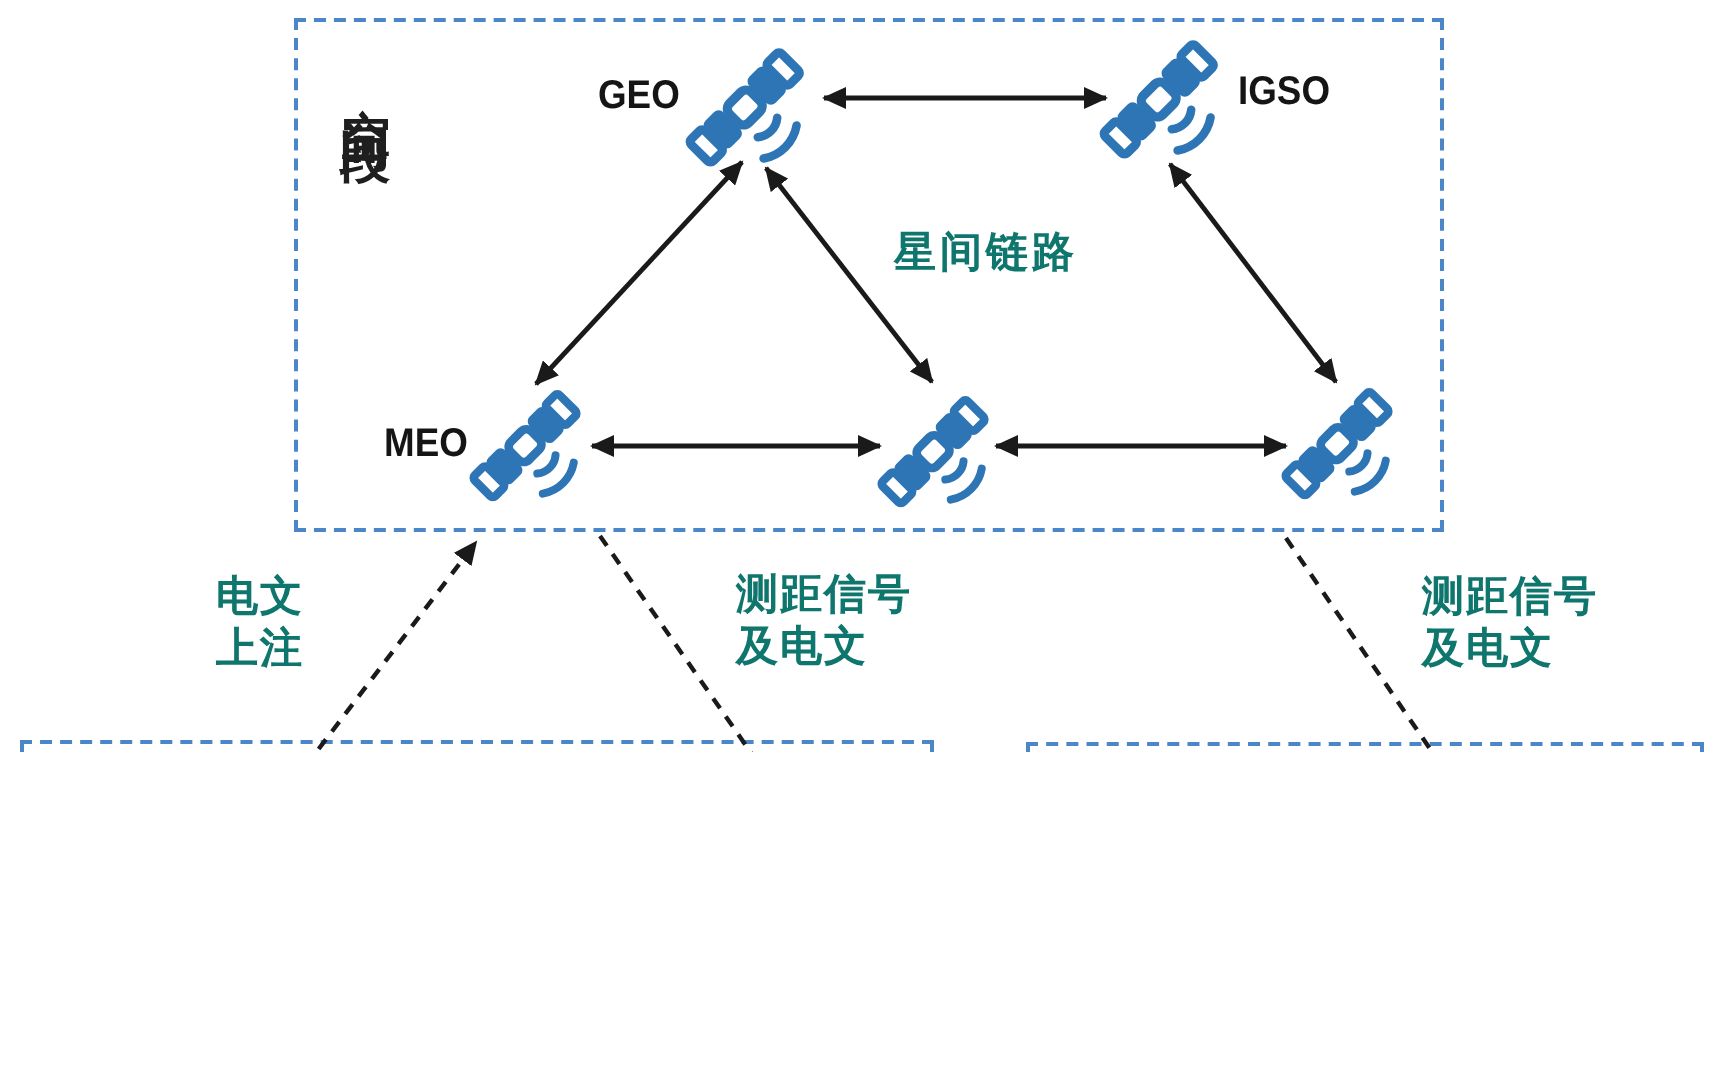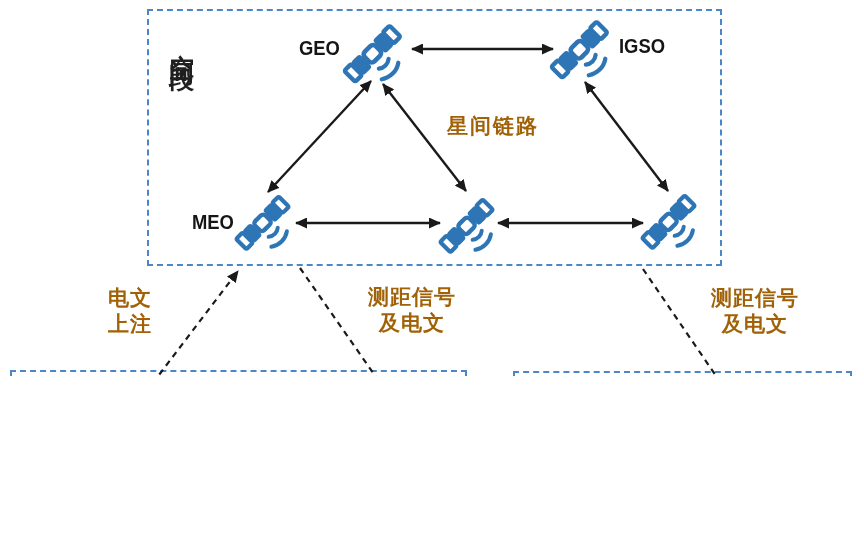--- a/index.html
+++ b/index.html
@@ -14,23 +14,23 @@
           font-size:25px;letter-spacing:6px;color:#1f1f1f;z-index:4;}
   #space-title{left:165px;top:34px;}
   #ground-title{left:29px;top:402px;}
   #user-title{left:531px;top:400px;}
   .latin-label{position:absolute;font-weight:700;font-size:20px;color:#151515;
                letter-spacing:0px;z-index:4;transform:scaleX(.92);transform-origin:left;}
   #geo-label{left:299px;top:37px;}
   #igso-label{left:619px;top:35px;}
   #meo-label{left:192px;top:211px;}
   .cjk{position:absolute;font-family:"Liberation Serif","DejaVu Serif",serif;
-       font-weight:700;color:#a16207;z-index:4;}
+       font-weight:700;color:#0f766e;z-index:4;}
   #isl-label{left:447px;top:112px;font-size:21px;letter-spacing:2px;}
-  .link-label{font-size:21px;line-height:26px;letter-spacing:1px;text-align:center;}
+  .link-label{font-size:21px;line-height:26px;letter-spacing:1px;}
   #uplink-label{left:108px;top:285px;}
   #ranging-label-ground{left:368px;top:284px;}
   #ranging-label-user{left:711px;top:285px;}
   .icon{position:absolute;z-index:2;color:#2e75b6;}
   .device{color:#3272b0;}
   .station-label{position:absolute;width:120px;text-align:center;font-size:23px;
                  letter-spacing:1px;z-index:4;}
   #arrow-layer{position:absolute;left:0;top:0;z-index:1;pointer-events:none;}
   .solid-arrow{stroke:#1a1a1a;stroke-width:2.4;}
   .dashed-arrow{stroke:#1a1a1a;stroke-width:2.2;stroke-dasharray:6 5;}

